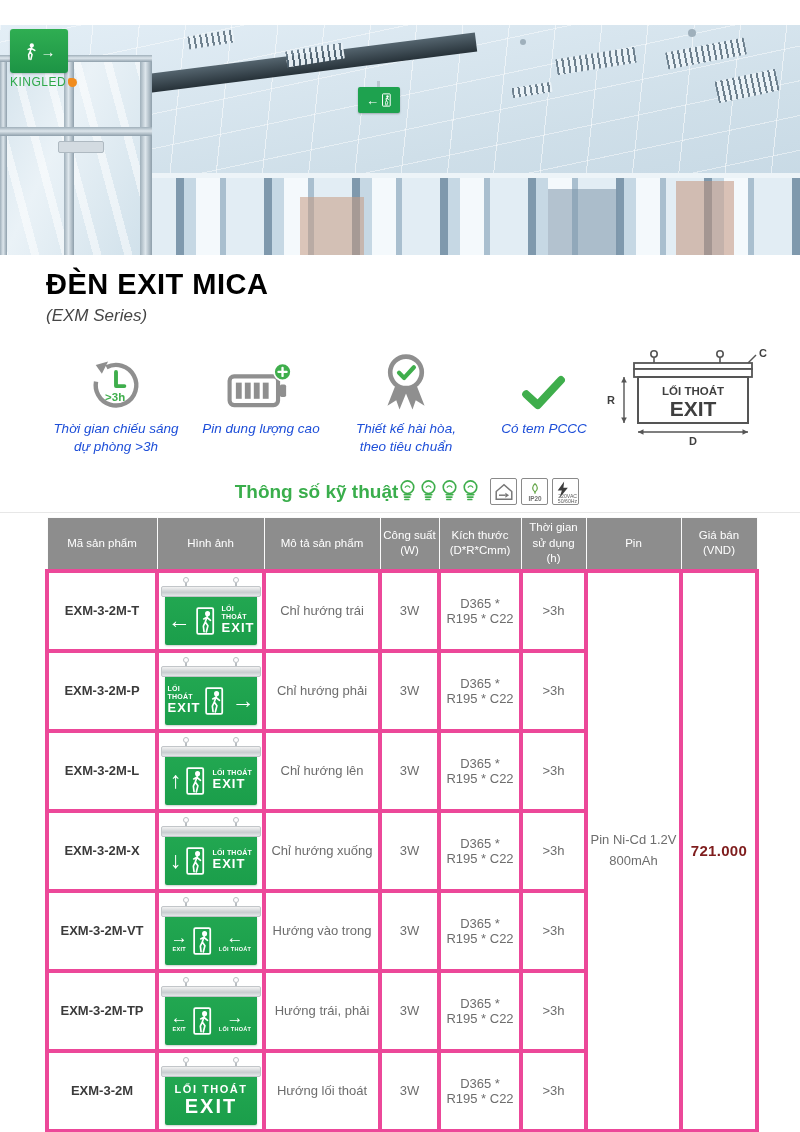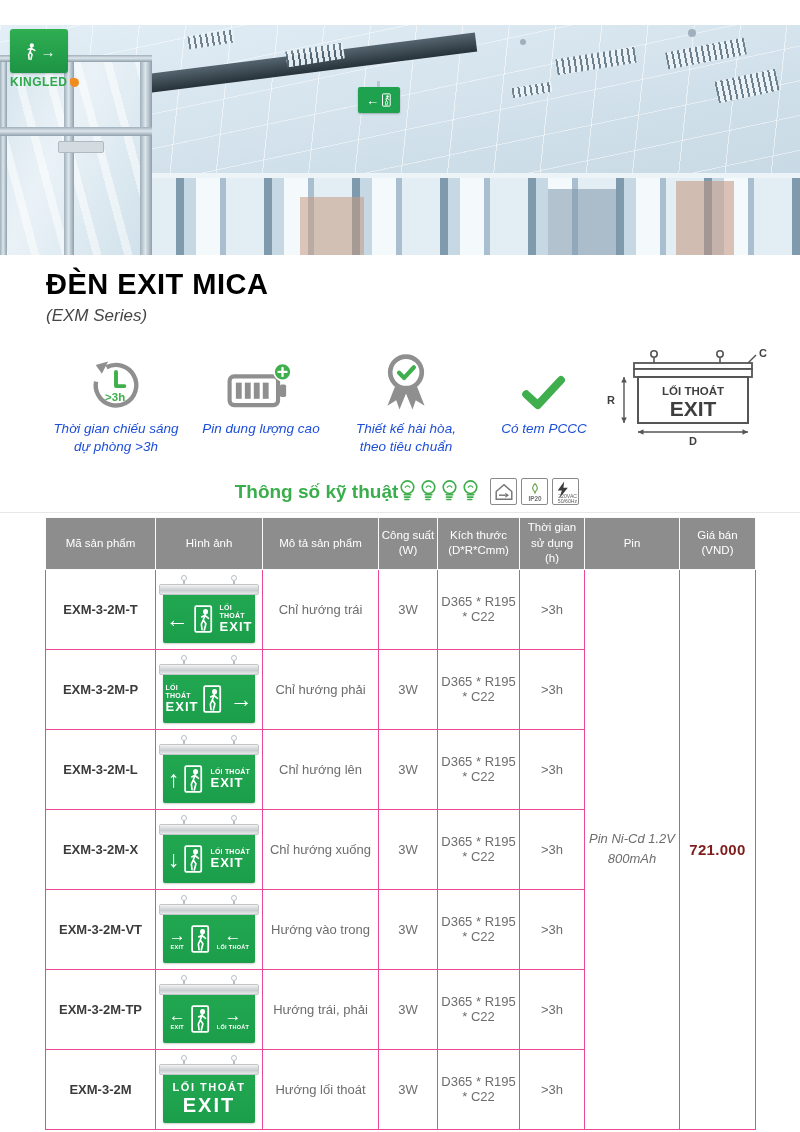--- a/index.html
+++ b/index.html
@@ -50,21 +50,21 @@
       justify-content:center; gap:3px; color:#fff; }
   .ph-sign:before { content:""; position:absolute; top:-6px; left:19px; width:3px; height:6px; background:#b9c6cf; }
   .ph-sign .mini-arrow { font-size:13px; font-weight:700; line-height:1; }
   .ph-sign svg { width:10px; height:14px; }
   .ph-logo { position:absolute; left:10px; top:4px; width:80px; }
   .logo-sign { width:58px; height:44px; background:linear-gradient(#2fae52,#1d9445); border-radius:3px;
       display:flex; align-items:center; justify-content:center; gap:2px; color:#fff;
       box-shadow:0 1px 2px rgba(0,0,0,.2); }
   .logo-sign svg { width:16px; height:22px; }
   .logo-sign .mini-arrow { font-size:15px; font-weight:700; }
-  .logo-text { margin-top:2px; font-size:12px; font-weight:700; color:#2fa94b; letter-spacing:.5px;
+  .logo-text { margin-top:2px; font-size:12px; font-weight:400; color:#2fa94b; letter-spacing:.5px;
       display:flex; align-items:center; gap:2px; }
   .logo-dot { width:9px; height:9px; background:#f08c1e; border-radius:2px 50% 50% 50%; display:inline-block; }
 
   
   .title-block { position:absolute; top:268px; left:46px; }
   .title-main { font-size:29px; font-weight:800; color:#000000; letter-spacing:.5px; }
   .title-sub { margin-top:5px; font-size:17px; font-style:italic; color:#454545; }
 
   
   .features { position:absolute; top:346px; left:0; width:800px; height:104px; }
@@ -83,21 +83,21 @@
   .bulbs { display:flex; gap:2px; margin-right:6px; }
   .sq-badge { width:27px; height:27px; border:1.5px solid #8a8a8a; border-radius:2px; display:flex;
       align-items:center; justify-content:center; background:#fff; }
   .divider { position:absolute; top:512px; left:0; width:800px; height:1px; background:#e7e7e7; }
 
   
   .spec-table-wrap { position:absolute; top:517px; left:45px; }
   table.spec { border-collapse:collapse; width:710px; table-layout:fixed; border:1px solid #cfcfcf; }
   thead th { background:#8d8d8d; color:#fff; font-weight:400; font-size:11.5px; line-height:1.35;
       height:46px; border:1px solid #fbfbfb; white-space:pre-line; vertical-align:middle; padding:2px; }
-  tbody td { border:1px solid #ec4899; background:#fff; text-align:center; vertical-align:middle;
+  tbody td { border:4px solid #ec4899; background:#fff; text-align:center; vertical-align:middle;
       font-size:13px; color:#6d6d6d; height:80px; padding:2px; }
   td.c-code { font-weight:700; color:#3b3b3b; font-size:13px; }
   td.c-pin  { line-height:1.55; }
   td.c-price{ font-weight:800; color:#7f1d1d; font-size:15px; letter-spacing:.3px; }
 
   
   .sign-box { width:100px; margin:0 auto; }
   .sign-hooks { display:flex; justify-content:space-between; padding:0 22px; height:9px; }
   .hook { width:6px; height:6px; border:1.5px solid #b9bec2; border-radius:50%; display:block; position:relative; }
   .hook:after { content:""; position:absolute; left:1px; top:5px; width:2px; height:3px; background:#b9bec2; }
@@ -372,21 +372,21 @@
                     <div class="s-l1">LỐI THOÁT</div>
                     <div class="s-l2">EXIT</div>
                   </div>
                 </div>
               </div>
             </td>
             <td class="c-desc">Chỉ hướng trái</td>
             <td class="c-power">3W</td>
             <td class="c-size">D365 * R195 * C22</td>
             <td class="c-time">&gt;3h</td>
-            <td class="c-pin" rowspan="7" style="white-space: pre-line; font-style: italic;">Pin Ni-Cd 1.2V
+            <td class="c-pin" rowspan="7" style="white-space: pre-line;">Pin Ni-Cd 1.2V
 800mAh</td>
             <td class="c-price" rowspan="7">721.000</td>
           </tr>
           <tr>
             <td class="c-code">EXM-3-2M-P</td>
             <td class="c-img">
               <div class="sign-box">
                 <div class="sign-hooks">
                   <i class="hook"></i>
                   <i class="hook"></i>

